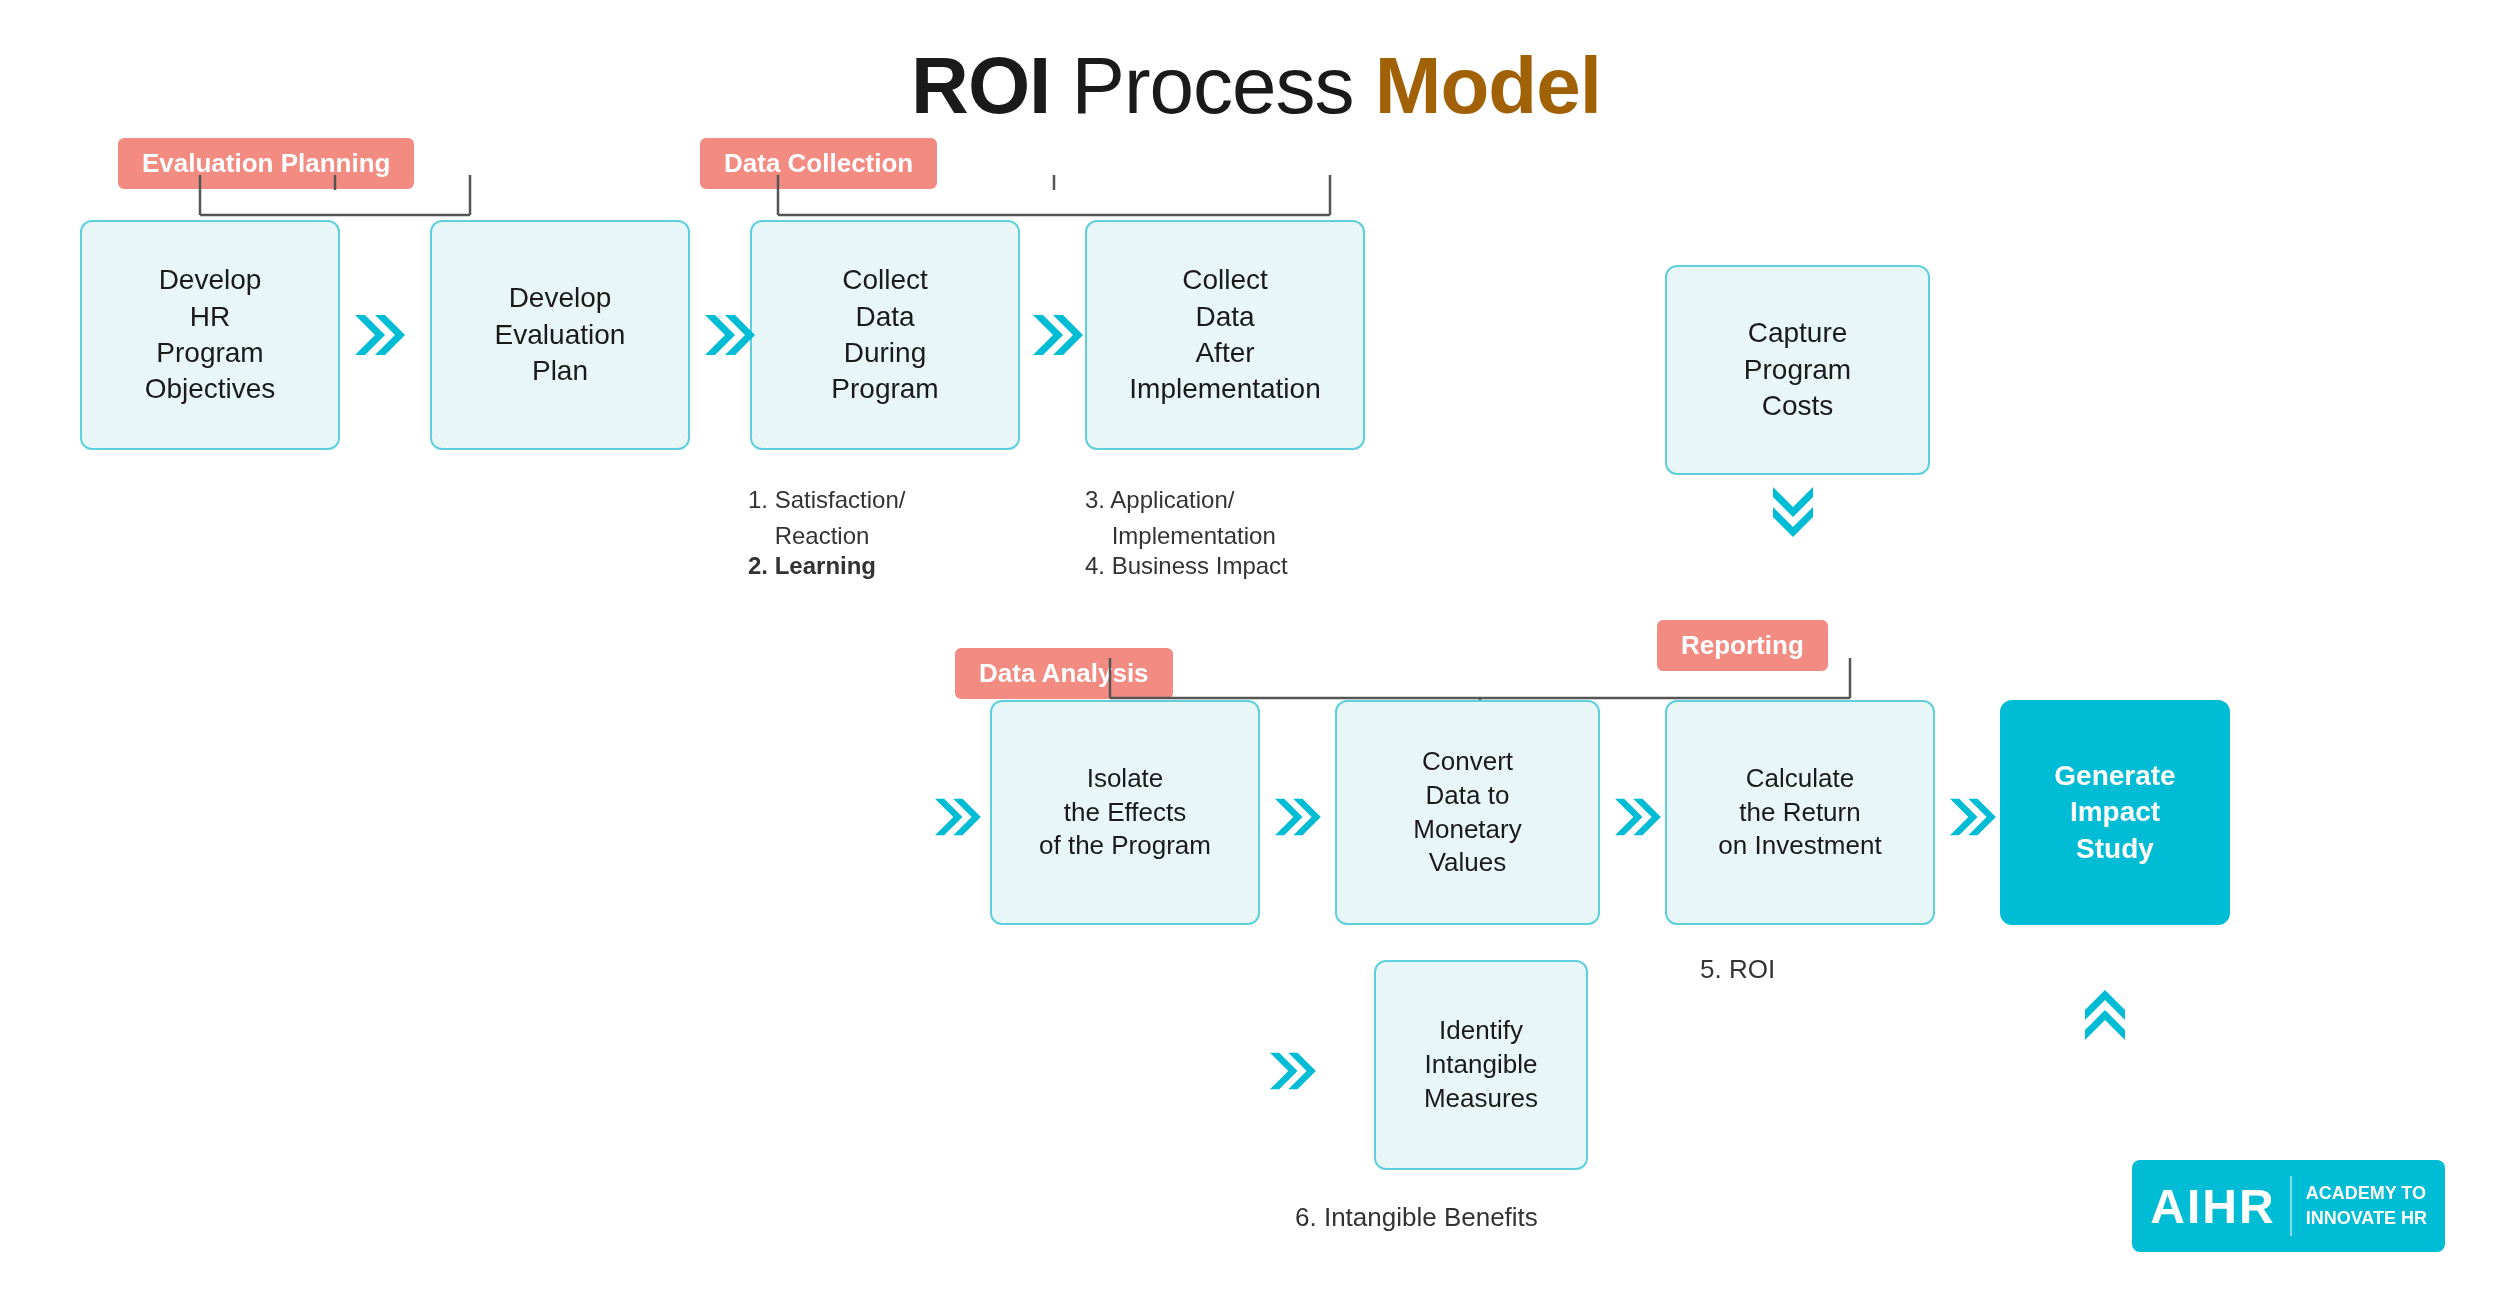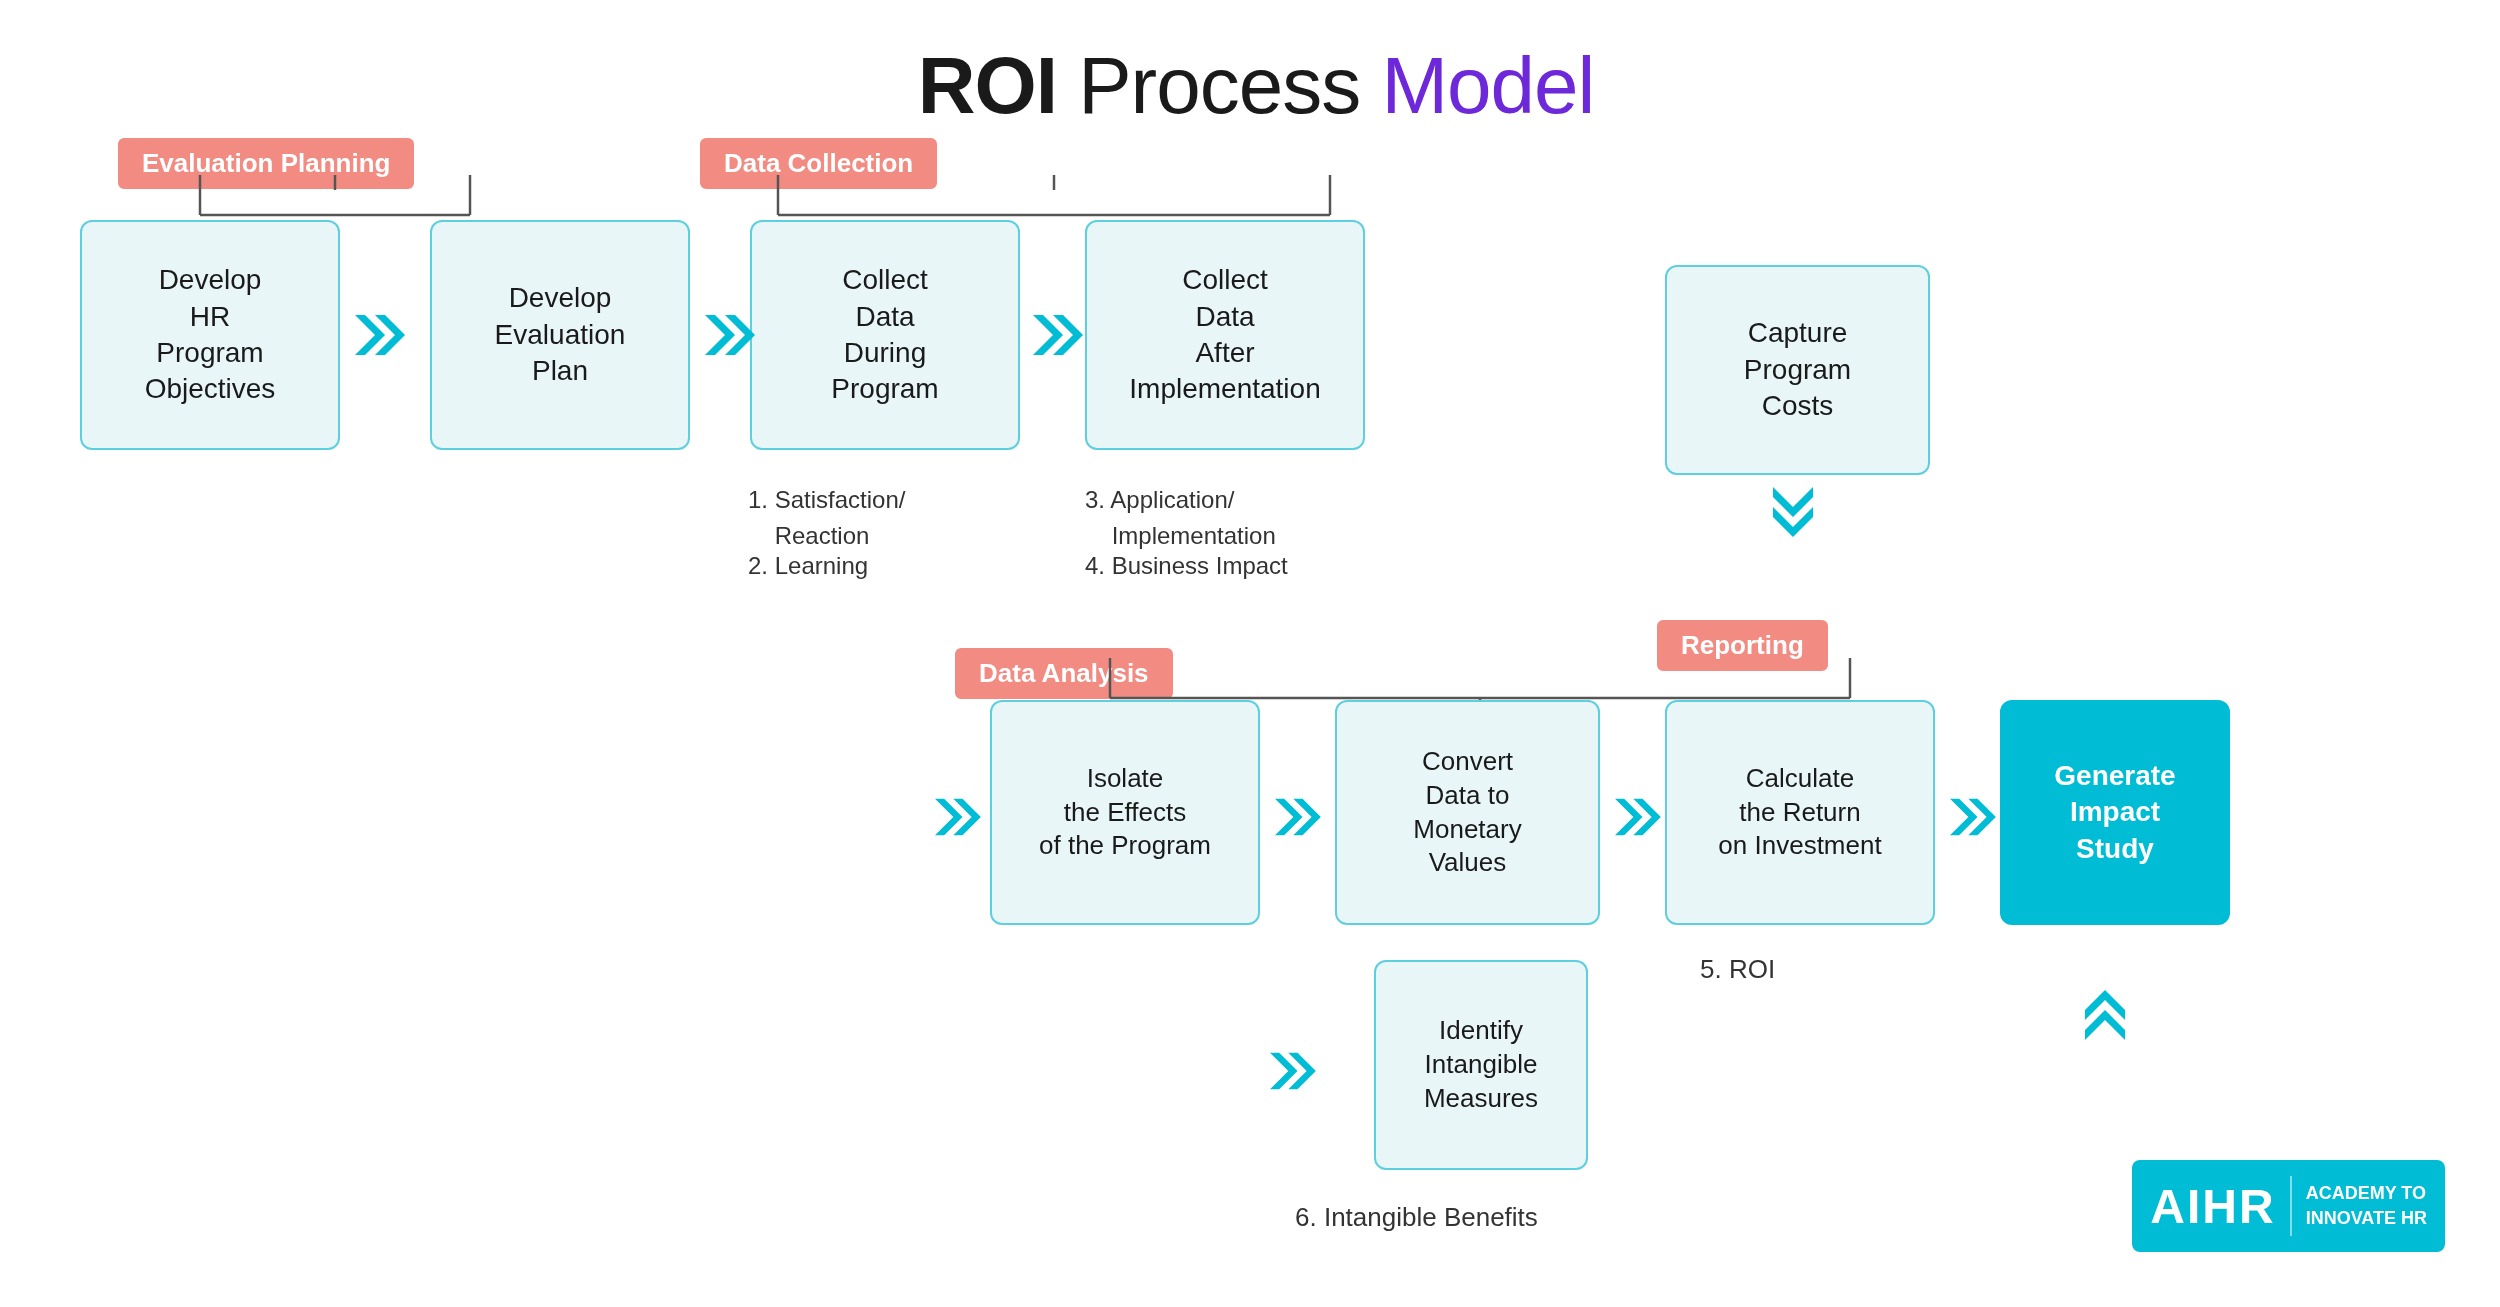--- a/index.html
+++ b/index.html
@@ -24,22 +24,22 @@
       font-weight: 400;
       color: #1a1a1a;
       letter-spacing: -1px;
     }
     .title strong {
       font-weight: 700;
       color: #1a1a1a;
       margin-left: 12px;
     }
     .title .blue {
-      color: #6d28d9;
-      font-weight: 400;
+      color: #a16207;
+      font-weight: 700;
     }
 
     
     .phase-label {
       position: absolute;
       border: 2.5px solid #f28b82;
       background: #f28b82;
       color: #fff;
       font-size: 26px;
       font-weight: 700;
@@ -284,21 +284,21 @@
   <div class="chevron-up" style="position:absolute;top:960px;left:2080px;">
     <svg width="50" height="80" viewBox="0 0 50 80">
       <polygon points="5,60 25,40 45,60 45,50 25,30 5,50" fill="#00bcd4"></polygon>
       <polygon points="5,80 25,60 45,80 45,70 25,50 5,70" fill="#00bcd4"></polygon>
     </svg>
   </div>
 
   <div class="annotation" style="top:482px;left:748px;">
     <span>1. Satisfaction/<br>&nbsp;&nbsp;&nbsp;&nbsp;Reaction</span>
   </div>
-  <div class="annotation" style="top:548px;left:748px;">
+  <div class="annotation" style="top:548px;left:748px;font-weight:bold;">
     <span>2. Learning</span>
   </div>
   <div class="annotation" style="top:482px;left:1085px;">
     <span>3. Application/<br>&nbsp;&nbsp;&nbsp;&nbsp;Implementation</span>
   </div>
   <div class="annotation" style="top:548px;left:1085px;">
     <span>4. Business Impact</span>
   </div>
   <div class="annotation" style="top:950px;left:1700px;font-size:26px;">
     <span>5. ROI</span>

